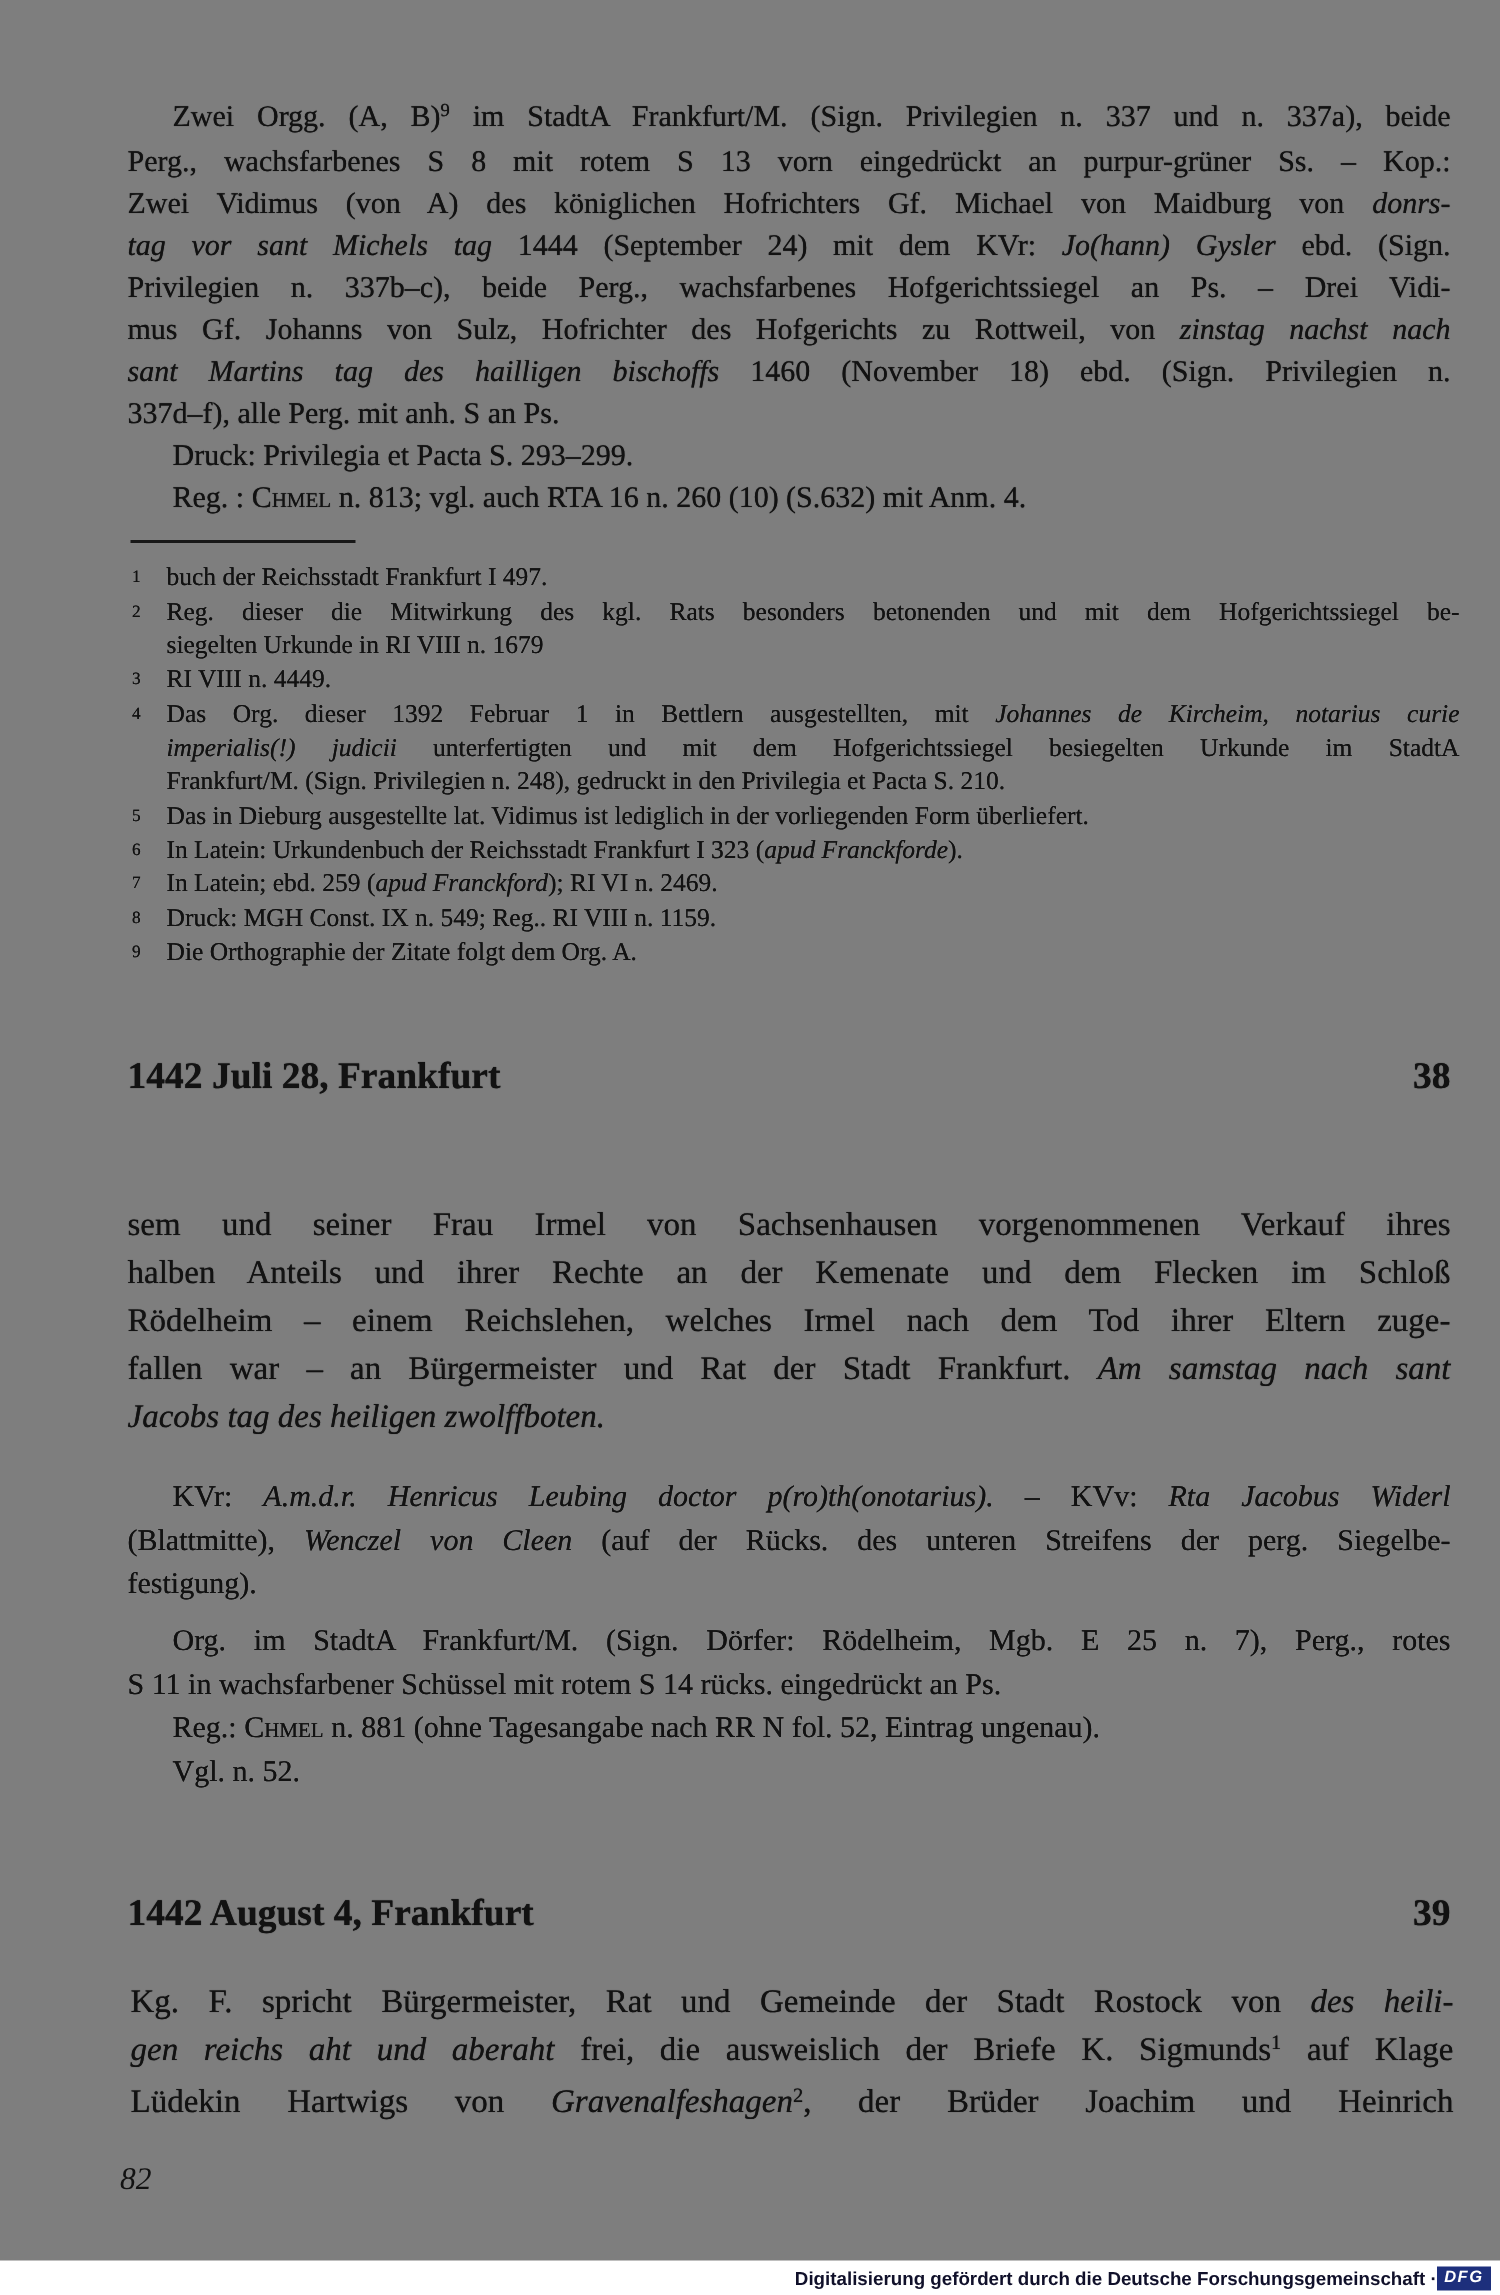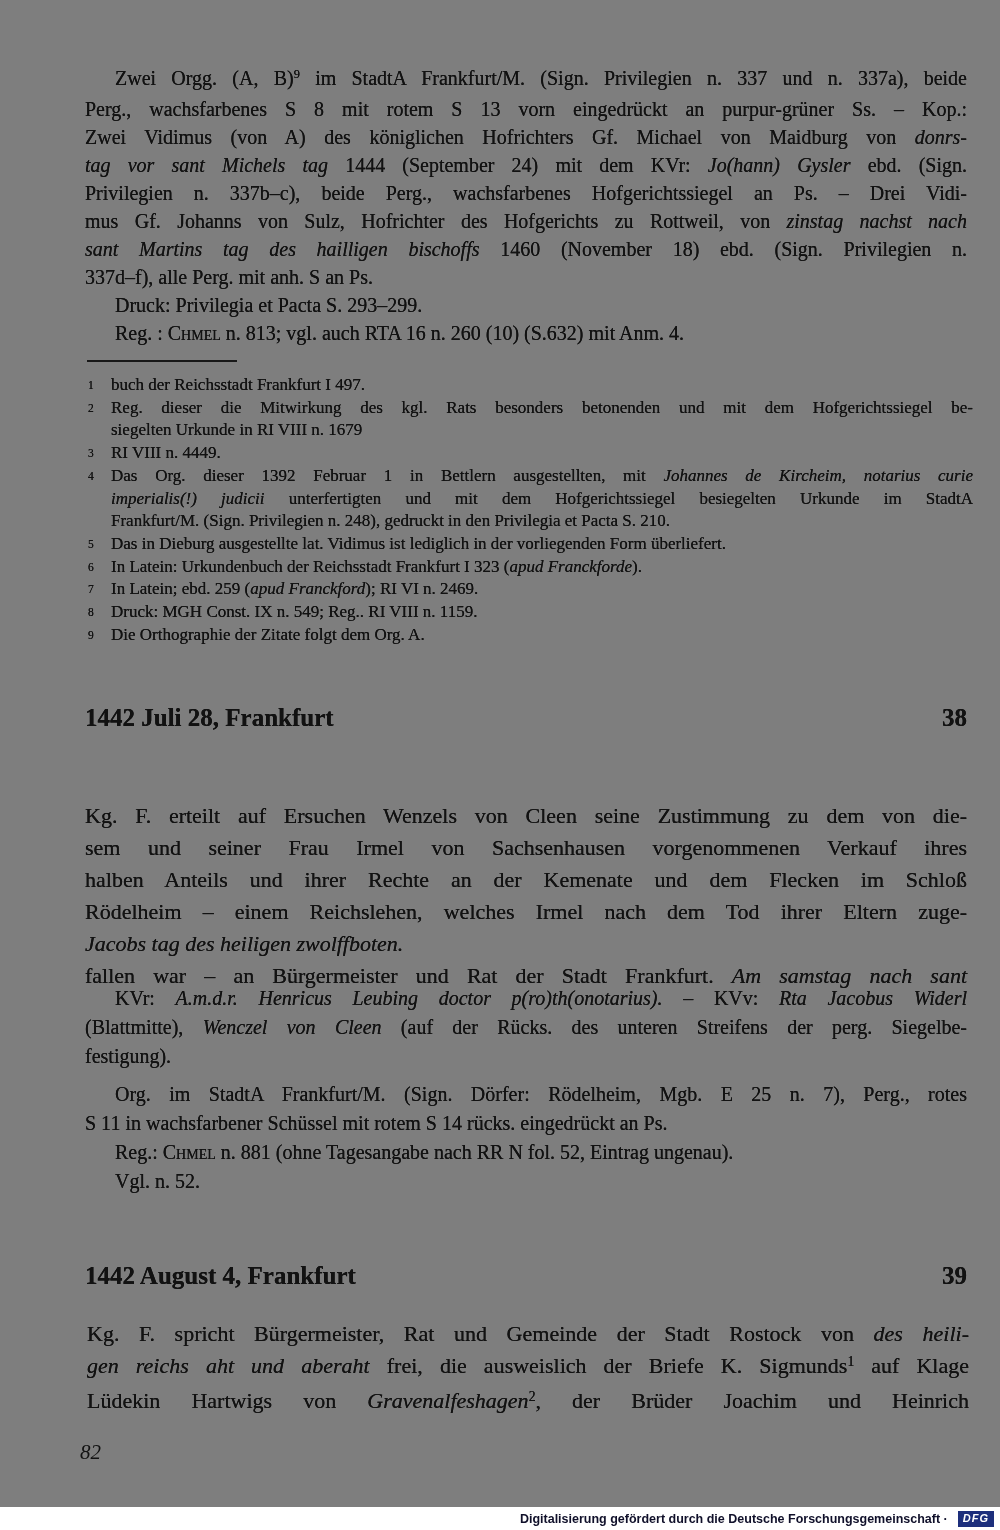--- a/index.html
+++ b/index.html
@@ -36,21 +36,21 @@
   #body38 { left:85px; top:800px; width:882px; font-size:22px; line-height:32px; text-shadow:0 0 0.5px #121212; }
   #kvr38  { left:85px; top:984px; width:882px; font-size:20px; line-height:29px; text-shadow:0 0 0.4px #121212; }
   #org38  { left:85px; top:1080px; width:882px; font-size:20px; line-height:29px; text-shadow:0 0 0.4px #121212; }
   #body39 { left:87px; top:1318px; width:882px; font-size:22px; line-height:32px; text-shadow:0 0 0.5px #121212; }
 
   #pageno { position:absolute; left:80px; top:1440px; font-size:21px;font-style:italic; }
 
   #footer {
     position:absolute; left:0; bottom:0; width:1000px; height:23px;
     background:#ffffff; box-sizing:border-box;
-    display:flex; align-items:center; justify-content:flex-end; gap:10px;
+    display:flex; align-items:center; justify-content:flex-end; gap:0;
     padding-right:6px;
     font-family:"Liberation Sans", sans-serif;
     font-size:12.5px; font-weight:bold; color:#10102a;padding-left:30px;
   }
   .dfg-box {
     display:inline-block; background:#1d2f7c; color:#ffffff;
     font-size:11px; font-weight:bold; font-style:italic;
     padding:1px 5px 2px 5px; letter-spacing:1px; line-height:13px;
   }
 </style>
@@ -115,26 +115,25 @@
         <div class="line"><span>Die Orthographie der Zitate folgt dem Org. A.</span></div>
       </div>
     </section>
 
   <header id="heading38" class="heading">
     <span>1442 Juli 28, Frankfurt</span>
     <span>38</span>
   </header>
 
   <section id="body38">
-      <div class="line just"><span>Kg. F. erteilt auf Ersuchen Wenzels von Cleen seine Zustimmung zu dem von die-</span></div>
       <div class="line just"><span>sem und seiner Frau Irmel von Sachsenhausen vorgenommenen Verkauf ihres</span></div>
       <div class="line just"><span>halben Anteils und ihrer Rechte an der Kemenate und dem Flecken im Schloß</span></div>
       <div class="line just"><span>Rödelheim – einem Reichslehen, welches Irmel nach dem Tod ihrer Eltern zuge-</span></div>
+      <div class="line just"><span>fallen war – an Bürgermeister und Rat der Stadt Frankfurt. </span><span class="s-i">Am samstag nach sant</span></div>
       <div class="line"><span class="s-i">Jacobs tag des heiligen zwolffboten.</span></div>
-      <div class="line just"><span>fallen war – an Bürgermeister und Rat der Stadt Frankfurt. </span><span class="s-i">Am samstag nach sant</span></div>
     </section>
   <section id="kvr38">
       <div class="line just ind"><span>KVr: </span><span class="s-i">A.m.d.r. Henricus Leubing doctor p(ro)th(onotarius).</span><span> – KVv: </span><span class="s-i">Rta Jacobus Widerl</span></div>
       <div class="line just"><span>(Blattmitte), </span><span class="s-i">Wenczel von Cleen</span><span> (auf der Rücks. des unteren Streifens der perg. Siegelbe-</span></div>
       <div class="line"><span>festigung).</span></div>
     </section>
   <section id="org38">
       <div class="line just ind"><span>Org. im StadtA Frankfurt/M. (Sign. Dörfer: Rödelheim, Mgb. E 25 n. 7), Perg., rotes</span></div>
       <div class="line"><span>S 11 in wachsfarbener Schüssel mit rotem S 14 rücks. eingedrückt an Ps.</span></div>
       <div class="line ind"><span>Reg.: </span><span class="s-sc">Chmel</span><span> n. 881 (ohne Tagesangabe nach RR N fol. 52, Eintrag ungenau).</span></div>

